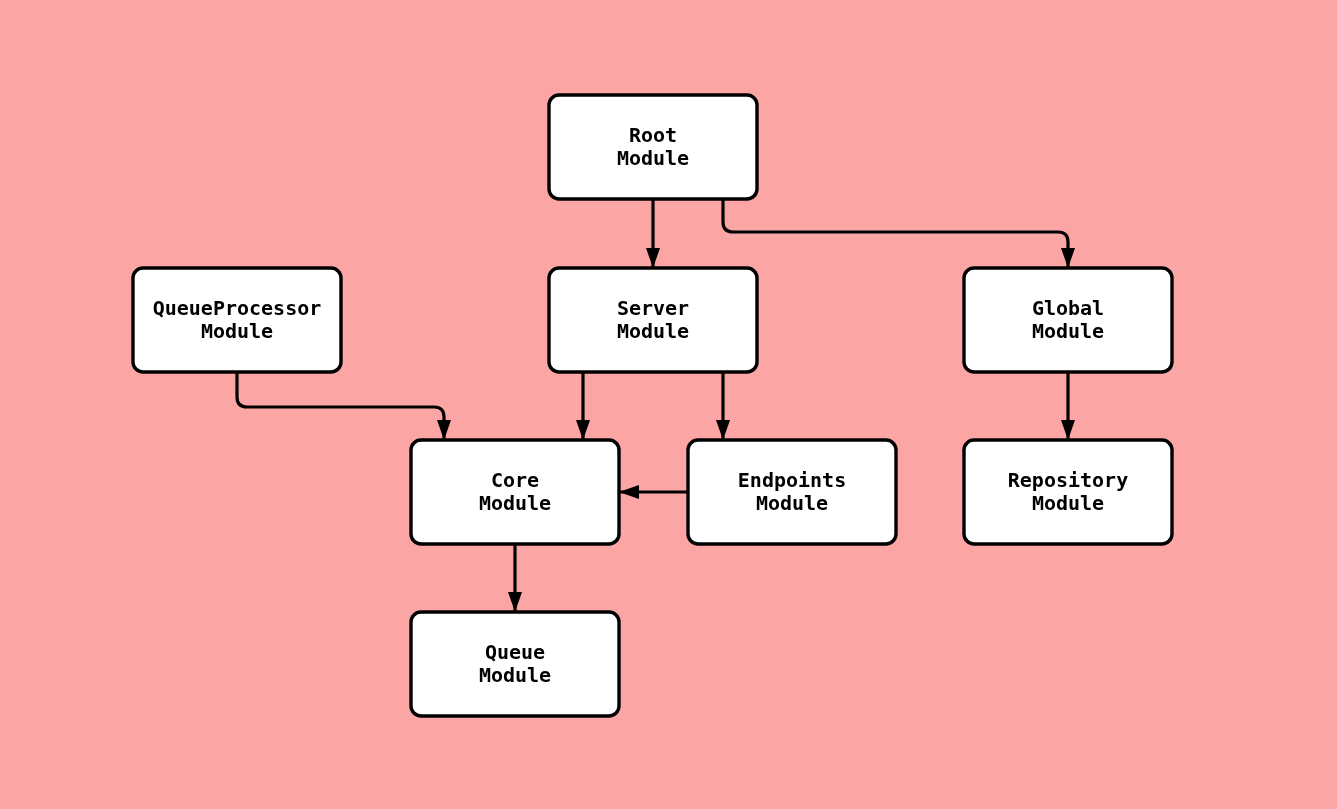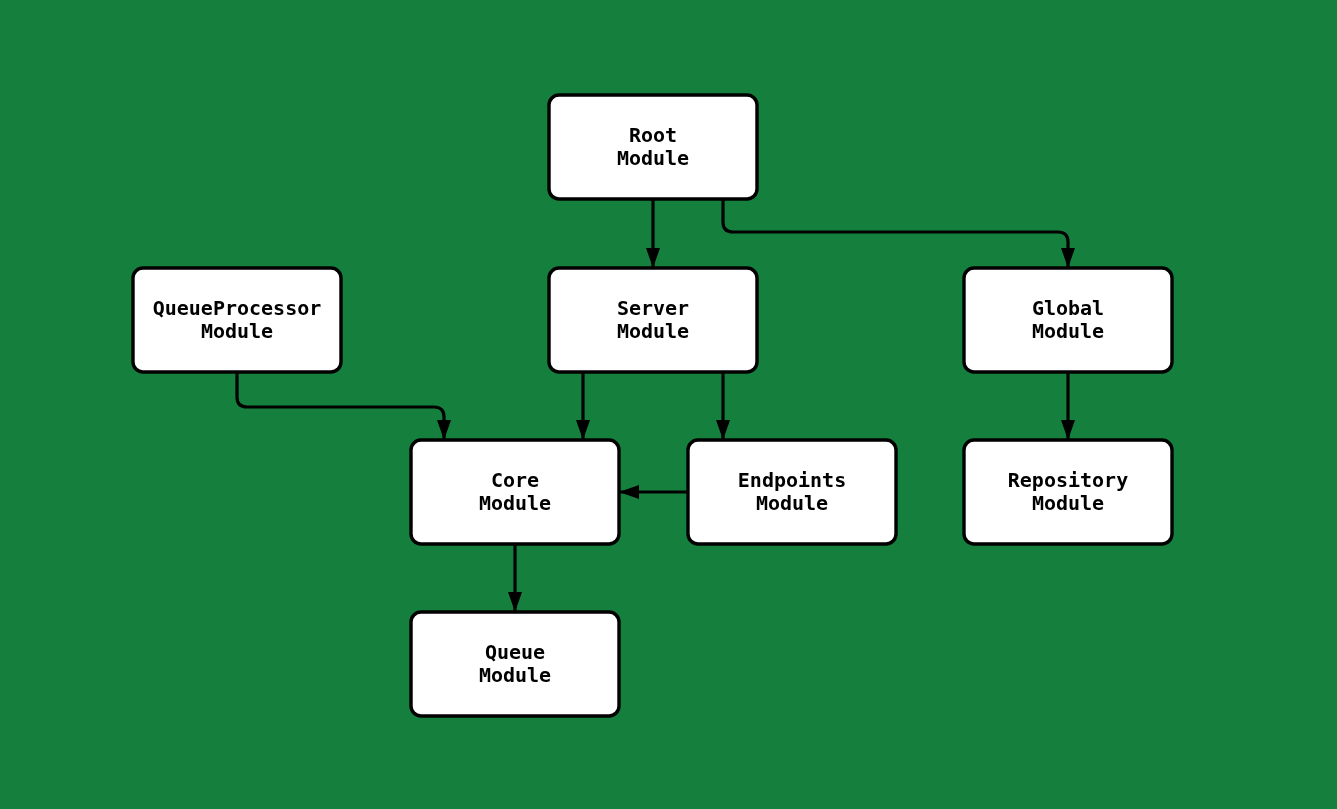--- a/index.html
+++ b/index.html
@@ -4,21 +4,21 @@
 <style>
   html, body {
     margin: 0;
     padding: 0;
     background: #ffffff;
   }
   .canvas {
     position: relative;
     width: 1337px;
     height: 809px;
-    background: #15803d;
+    background: #fca5a5;
     overflow: hidden;
   }
   svg {
     display: block;
     width: 1337px;
     height: 809px;
   }
   .node-rect {
     stroke-width: 3.4px;
   }

